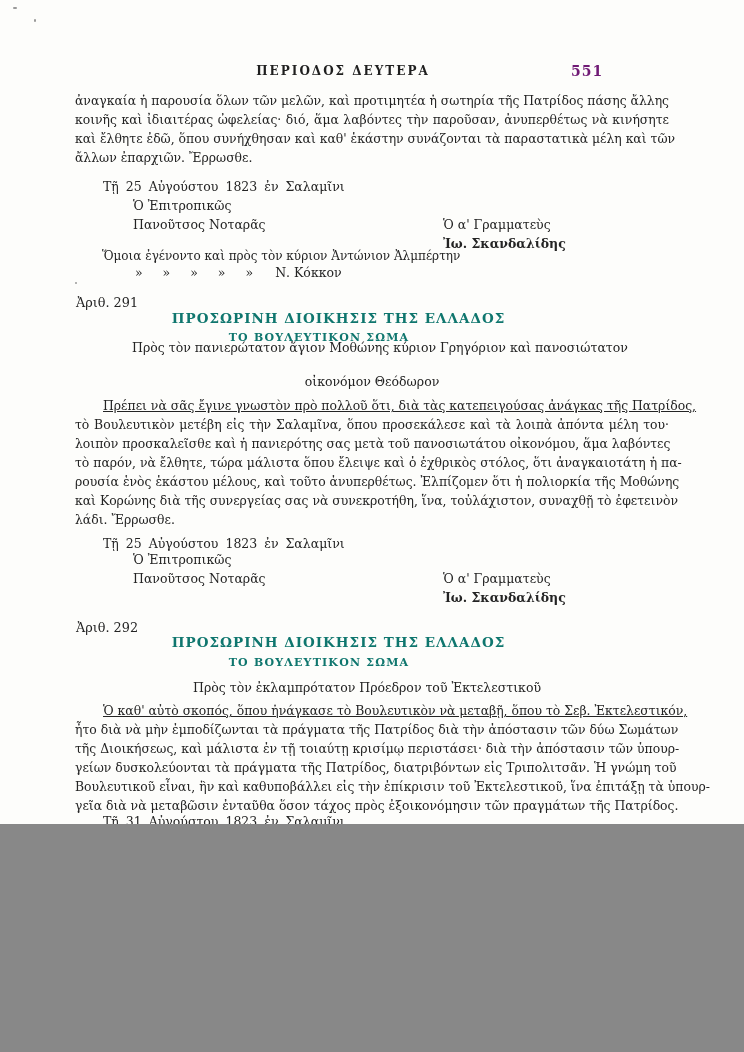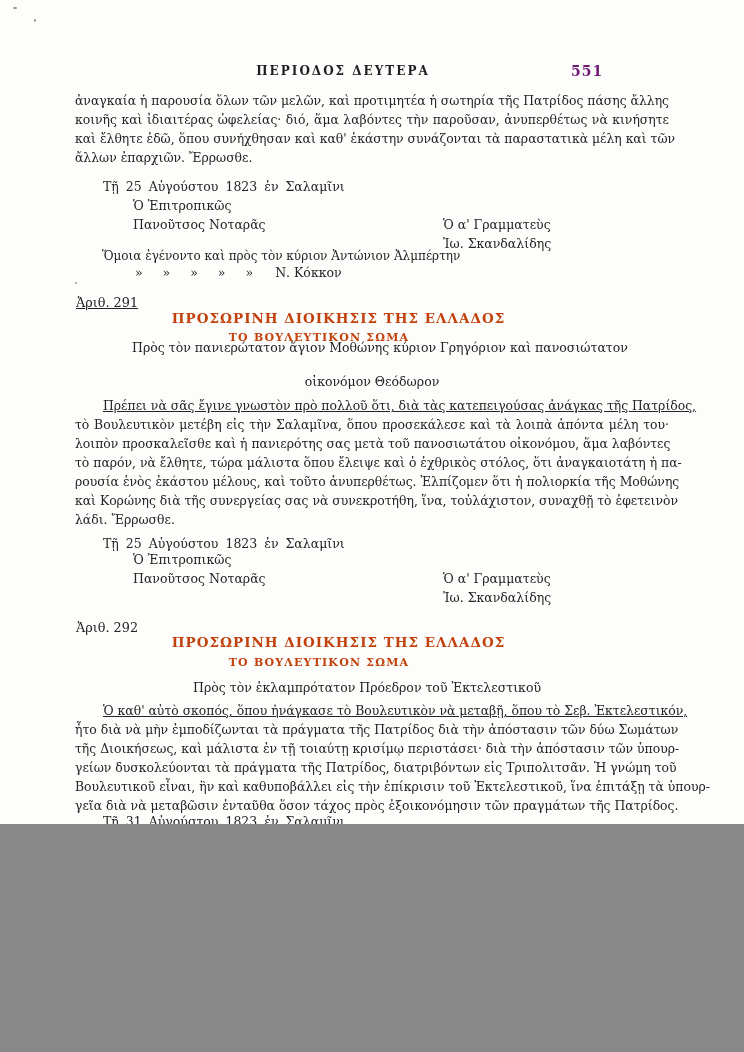--- a/index.html
+++ b/index.html
@@ -31,31 +31,31 @@
   .dateline-2{top:535px;}
   .dateline-3{top:813px;}
   
   .sigblock{left:75px;width:594px;height:60px;font-size:12.5px;}
   .sig-1{top:198px;}
   .sig-2{top:552px;}
   .sig-3{top:832px;}
   .sigblock .left-role{position:absolute;left:58px;top:0;white-space:nowrap;}
   .sigblock .left-name{position:absolute;left:58px;top:19px;white-space:nowrap;}
   .sigblock .right-role{position:absolute;left:368px;top:19px;white-space:nowrap;}
-  .sigblock .right-name{position:absolute;left:368px;top:38px;white-space:nowrap;}
+  .sigblock .right-name{position:absolute;left:368px;top:38px;white-space:nowrap;font-weight:bold;}
   
   .note-line{left:102px;top:249px;font-size:12px;white-space:nowrap;}
   .ditto-line{left:135px;top:265px;font-size:12.5px;white-space:nowrap;}
   .ditto-line .marks{word-spacing:16px;}
   .ditto-line .name{margin-left:22px;}
   
   .doc-number{left:76px;font-size:12.8px;white-space:nowrap;}
-  .num-291{top:295px;text-decoration:underline;}
+  .num-291{top:295px;}
   .num-292{top:620px;}
-  .doc-heading{display:flex;justify-content:center;white-space:nowrap;font-weight:bold;color:#c2410c;}
+  .doc-heading{display:flex;justify-content:center;white-space:nowrap;font-weight:bold;color:#0f766e;}
   .h1{left:205px;width:267px;font-size:13.5px;letter-spacing:1px;}
   .h2{left:235px;width:168px;font-size:11px;letter-spacing:1.2px;}
   .h1-291{top:310px;}
   .h2-291{top:331px;}
   .h1-292{top:634px;}
   .h2-292{top:656px;}
   .addr{font-size:12.5px;white-space:nowrap;line-height:17px;}
   .addr-291-1{left:132px;top:339px;}
   .addr-291-2{left:75px;top:373px;width:594px;text-align:center;}
   .addr-292{left:193px;top:679px;}

